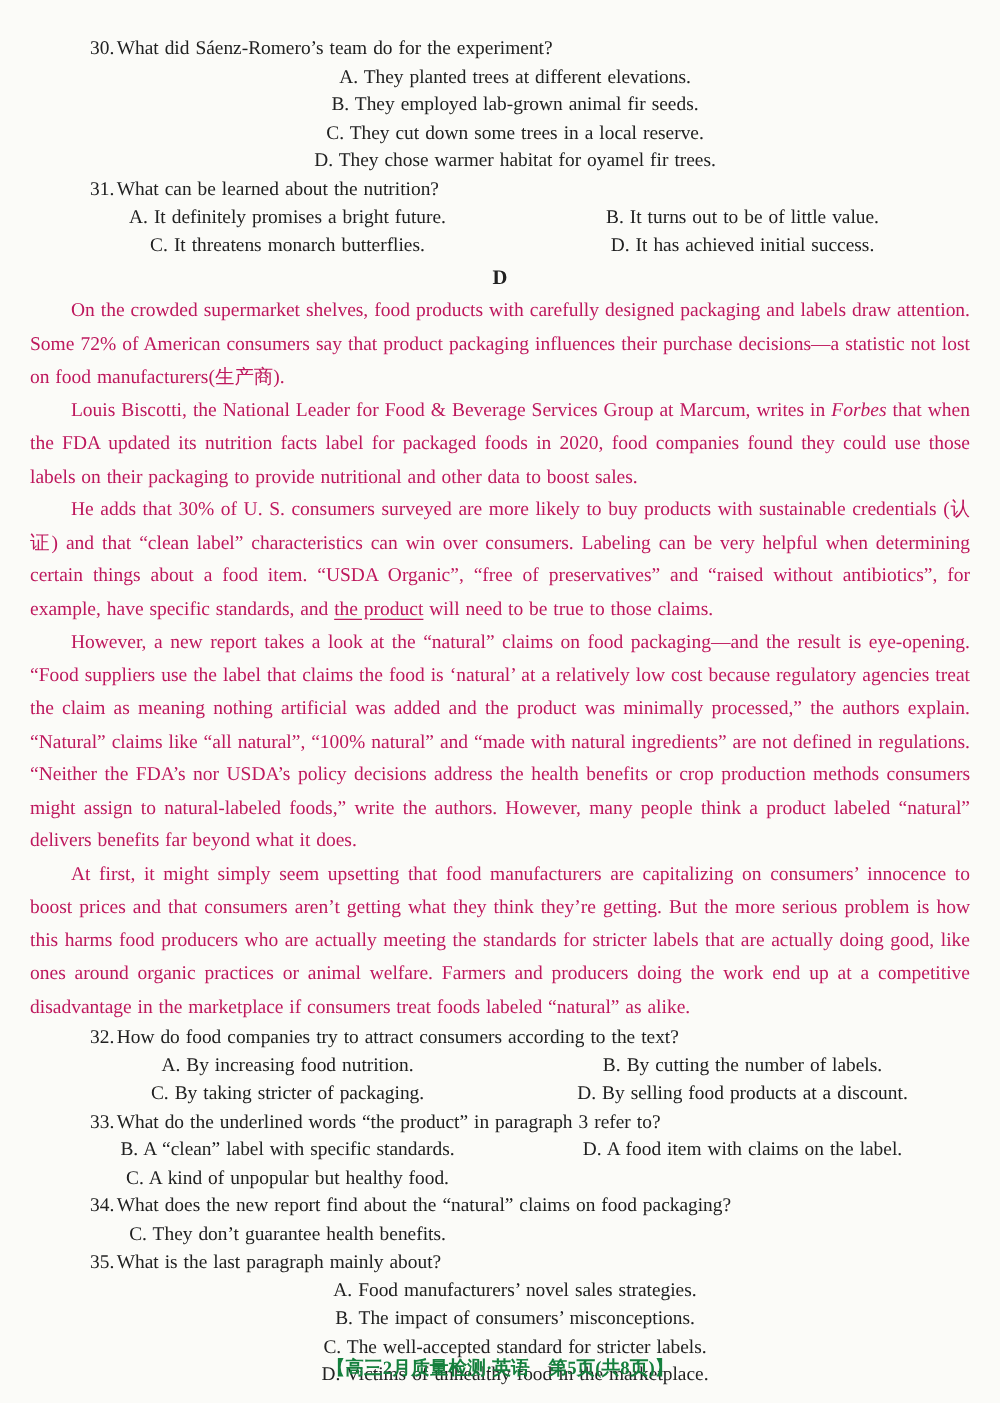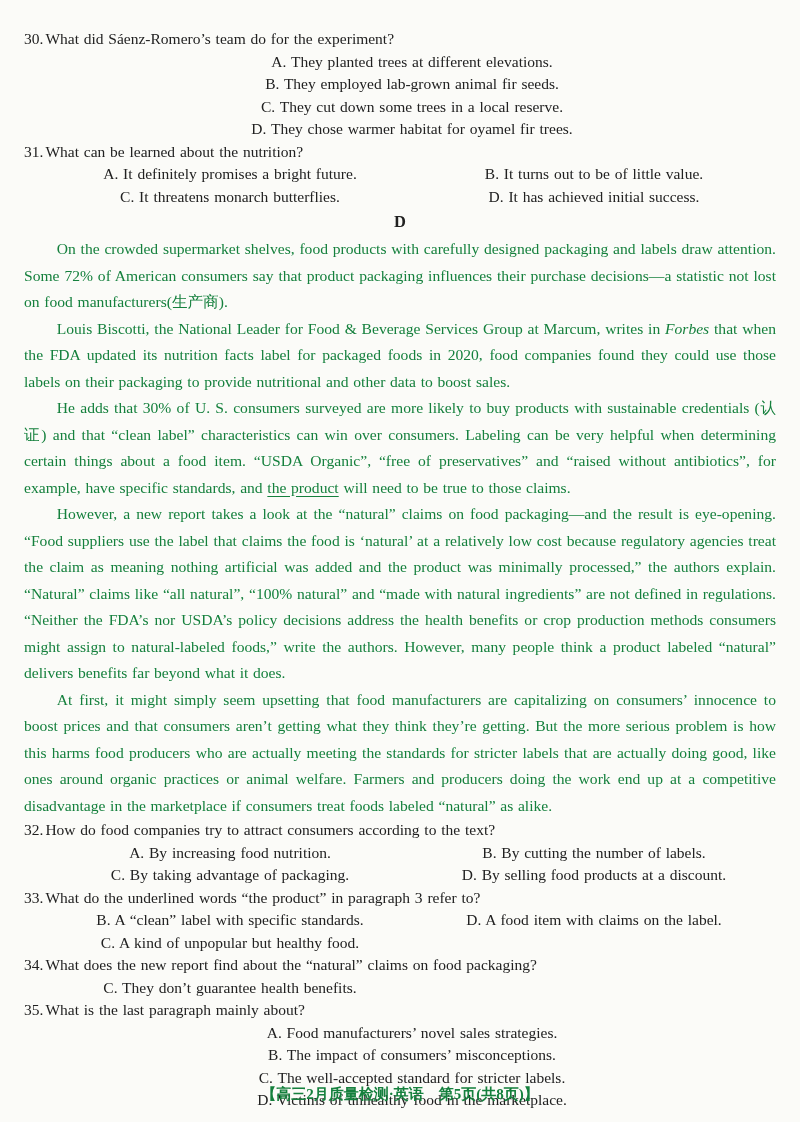--- a/index.html
+++ b/index.html
@@ -8,26 +8,26 @@
     width:800px;height:1122px;
     background:#fbfbf8;
     color:#212121;
     font-family:"Liberation Serif","DejaVu Serif",serif;
     overflow:hidden;
     position:relative;
   }
   .page{width:100%;height:100%;padding:28px 24px 44px 24px;position:relative;}
   .q{margin:0;}
   .q-line{font-size:15.5px;line-height:22.5px;word-spacing:0.06em;}
-  .q-num{padding-right:2px;}
+  .q-num{padding-right:2px;margin-left:48px;}
   .opt{font-size:15.5px;line-height:22.5px;word-spacing:0.06em;text-align:center;}
   .options{padding-left:24px;}
   .options.two{display:grid;grid-template-columns:50% 50%;}
   .section-label{text-align:center;font-weight:700;font-size:16.5px;line-height:25px;margin:1px 0 2px 0;}
-  .para{margin:0;font-size:15.6px;line-height:26.5px;text-align:justify;text-indent:2.1em;word-spacing:0.05em;color:#15803d;}
+  .para{margin:0;font-size:15.6px;line-height:26.5px;text-align:justify;text-indent:2.1em;word-spacing:0.05em;color:#be185d;}
   .underline{text-decoration:underline;text-underline-offset:3px;}
   .italic{font-style:italic;}
   .footer{position:absolute;left:0;right:0;bottom:18px;text-align:center;font-weight:700;font-size:15px;color:#15803d;}
 </style>
 </head>
 <body>
 
 <div class="page">
 
   <div class="q">
@@ -60,21 +60,21 @@
 
   <p class="para">However, a new report takes a look at the “natural” claims on food packaging—and the result is eye-opening. “Food suppliers use the label that claims the food is ‘natural’ at a relatively low cost because regulatory agencies treat the claim as meaning nothing artificial was added and the product was minimally processed,” the authors explain. “Natural” claims like “all natural”, “100% natural” and “made with natural ingredients” are not defined in regulations. “Neither the FDA’s nor USDA’s policy decisions address the health benefits or crop production methods consumers might assign to natural-labeled foods,” write the authors. However, many people think a product labeled “natural” delivers benefits far beyond what it does.</p>
 
   <p class="para">At first, it might simply seem upsetting that food manufacturers are capitalizing on consumers’ innocence to boost prices and that consumers aren’t getting what they think they’re getting. But the more serious problem is how this harms food producers who are actually meeting the standards for stricter labels that are actually doing good, like ones around organic practices or animal welfare. Farmers and producers doing the work end up at a competitive disadvantage in the marketplace if consumers treat foods labeled “natural” as alike.</p>
 
   <div class="q">
     <div class="q-line"><span class="q-num">32.</span><span>How do food companies try to attract consumers according to the text?</span></div>
     <div class="options two">
       <div class="opt">A. By increasing food nutrition.</div>
       <div class="opt">B. By cutting the number of labels.</div>
-      <div class="opt">C. By taking advantage of packaging.</div>
+      <div class="opt">C. By taking stricter of packaging.</div>
       <div class="opt">D. By selling food products at a discount.</div>
     </div>
   </div>
 
   <div class="q">
     <div class="q-line"><span class="q-num">33.</span><span>What do the underlined words “the product” in paragraph 3 refer to?</span></div>
     <div class="options two">
       <div class="opt">B. A “clean” label with specific standards.</div>
       <div class="opt">D. A food item with claims on the label.</div>
       <div class="opt">C. A kind of unpopular but healthy food.</div>

